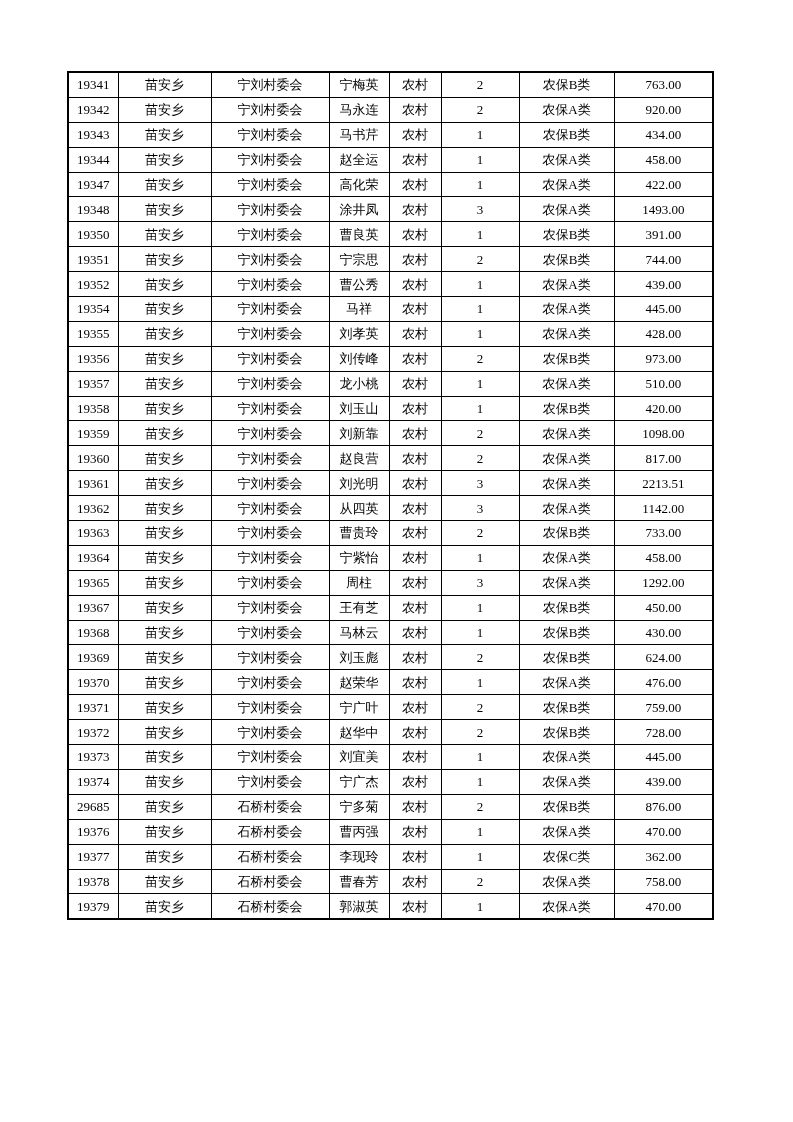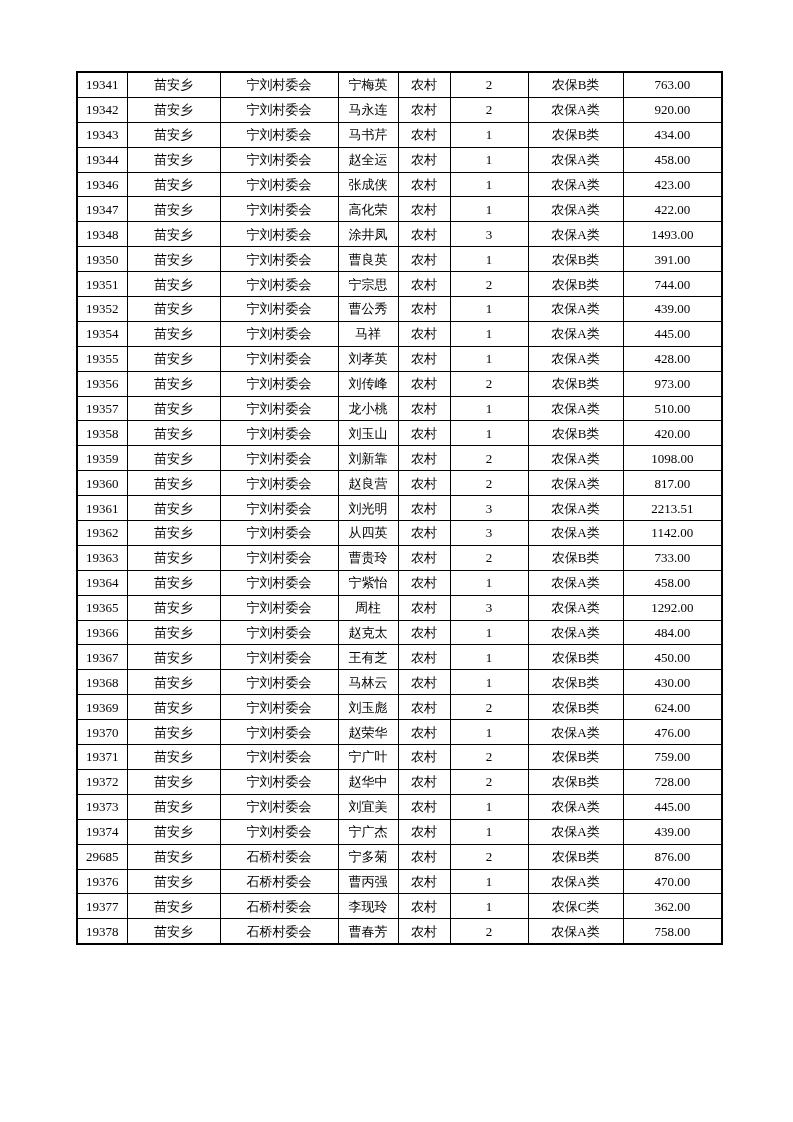--- a/index.html
+++ b/index.html
@@ -21,21 +21,20 @@
     background: #ffffff;
   }
   table.roster {
     position: absolute;
     left: 67px;
     top: 71px;
     width: 645px;
     border-collapse: collapse;
     table-layout: fixed;
     border: 2px solid #000000;
-    margin-left: 9px;
   }
   table.roster td {
     border: 1px solid #000000;
     height: 23.9px;
     padding: 0 2px;
     text-align: center;
     vertical-align: middle;
     font-size: 13px;
     color: #000000;
     white-space: nowrap;
@@ -101,30 +100,20 @@
     <td>19344</td>
     <td>苗安乡</td>
     <td>宁刘村委会</td>
     <td>赵全运</td>
     <td>农村</td>
     <td>1</td>
     <td>农保A类</td>
     <td>458.00</td>
   </tr>
         <tr>
-    <td>19346</td>
-    <td>苗安乡</td>
-    <td>宁刘村委会</td>
-    <td>张成侠</td>
-    <td>农村</td>
-    <td>1</td>
-    <td>农保A类</td>
-    <td>423.00</td>
-  </tr>
-        <tr>
     <td>19347</td>
     <td>苗安乡</td>
     <td>宁刘村委会</td>
     <td>高化荣</td>
     <td>农村</td>
     <td>1</td>
     <td>农保A类</td>
     <td>422.00</td>
   </tr>
         <tr>
@@ -279,30 +268,20 @@
   </tr>
         <tr>
     <td>19365</td>
     <td>苗安乡</td>
     <td>宁刘村委会</td>
     <td>周柱</td>
     <td>农村</td>
     <td>3</td>
     <td>农保A类</td>
     <td>1292.00</td>
-  </tr>
-        <tr>
-    <td>19366</td>
-    <td>苗安乡</td>
-    <td>宁刘村委会</td>
-    <td>赵克太</td>
-    <td>农村</td>
-    <td>1</td>
-    <td>农保A类</td>
-    <td>484.00</td>
   </tr>
         <tr>
     <td>19367</td>
     <td>苗安乡</td>
     <td>宁刘村委会</td>
     <td>王有芝</td>
     <td>农村</td>
     <td>1</td>
     <td>农保B类</td>
     <td>450.00</td>
@@ -409,16 +388,26 @@
   </tr>
         <tr>
     <td>19378</td>
     <td>苗安乡</td>
     <td>石桥村委会</td>
     <td>曹春芳</td>
     <td>农村</td>
     <td>2</td>
     <td>农保A类</td>
     <td>758.00</td>
+  </tr>
+        <tr>
+    <td>19379</td>
+    <td>苗安乡</td>
+    <td>石桥村委会</td>
+    <td>郭淑英</td>
+    <td>农村</td>
+    <td>1</td>
+    <td>农保A类</td>
+    <td>470.00</td>
   </tr>
       </tbody>
   </table>
 </div>
 
 </body></html>

